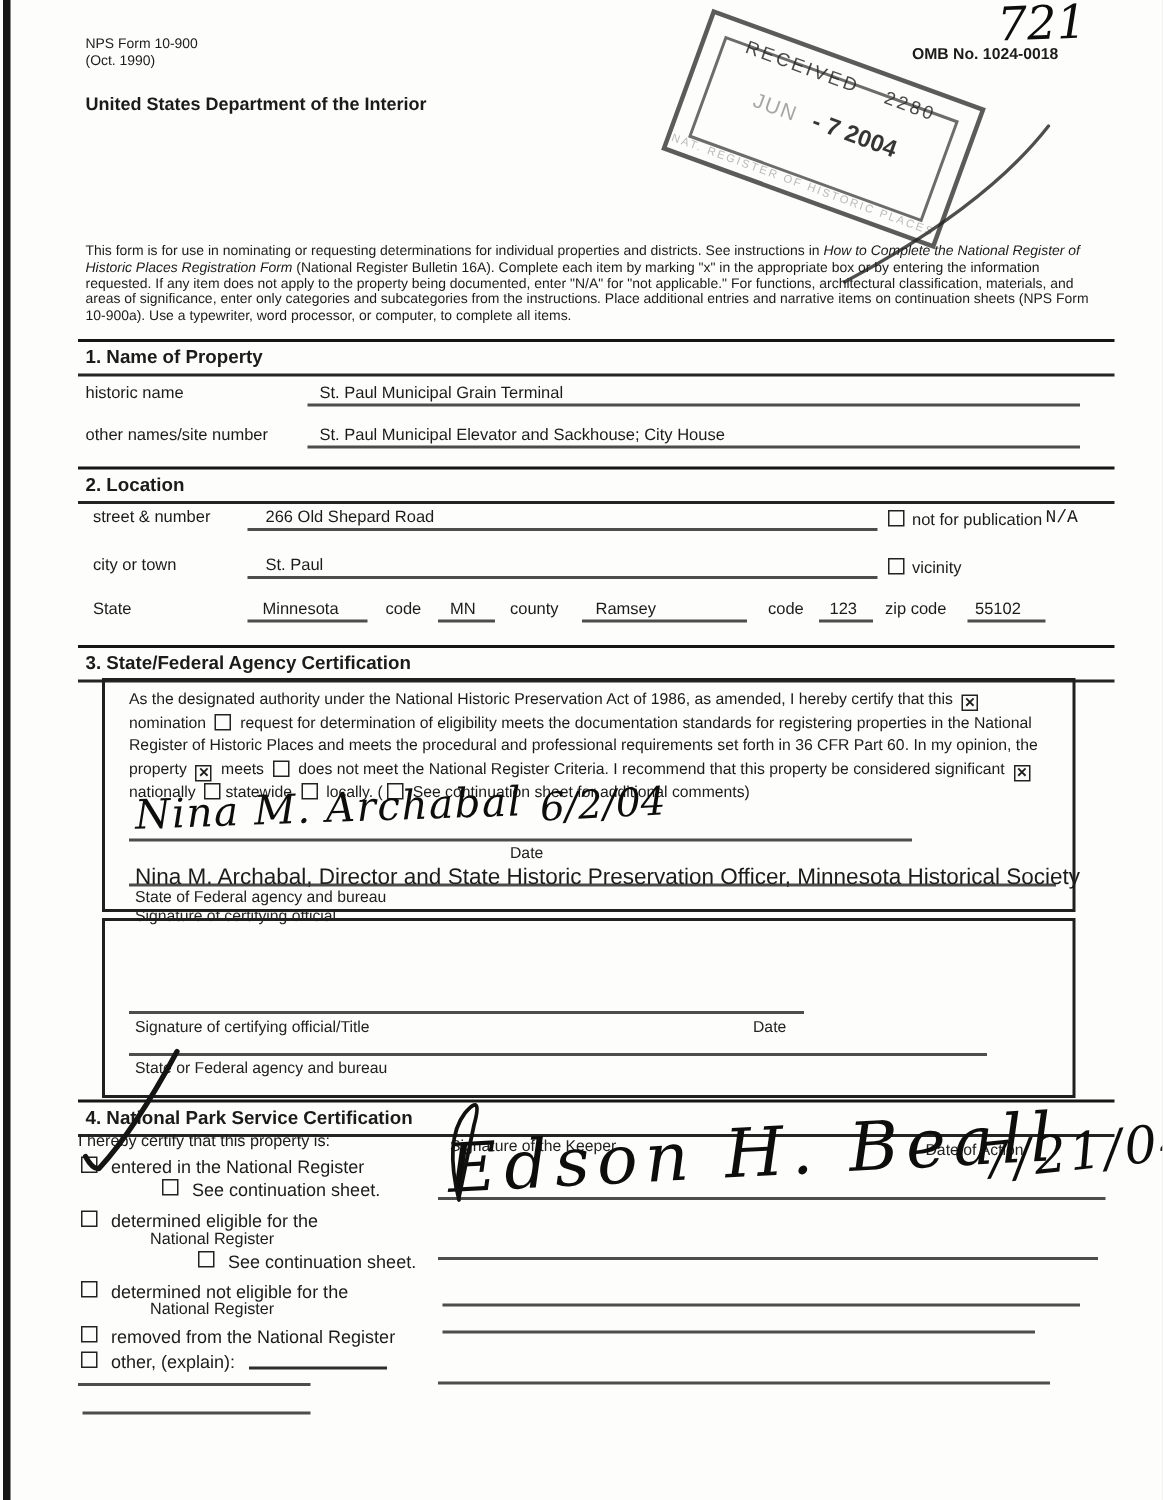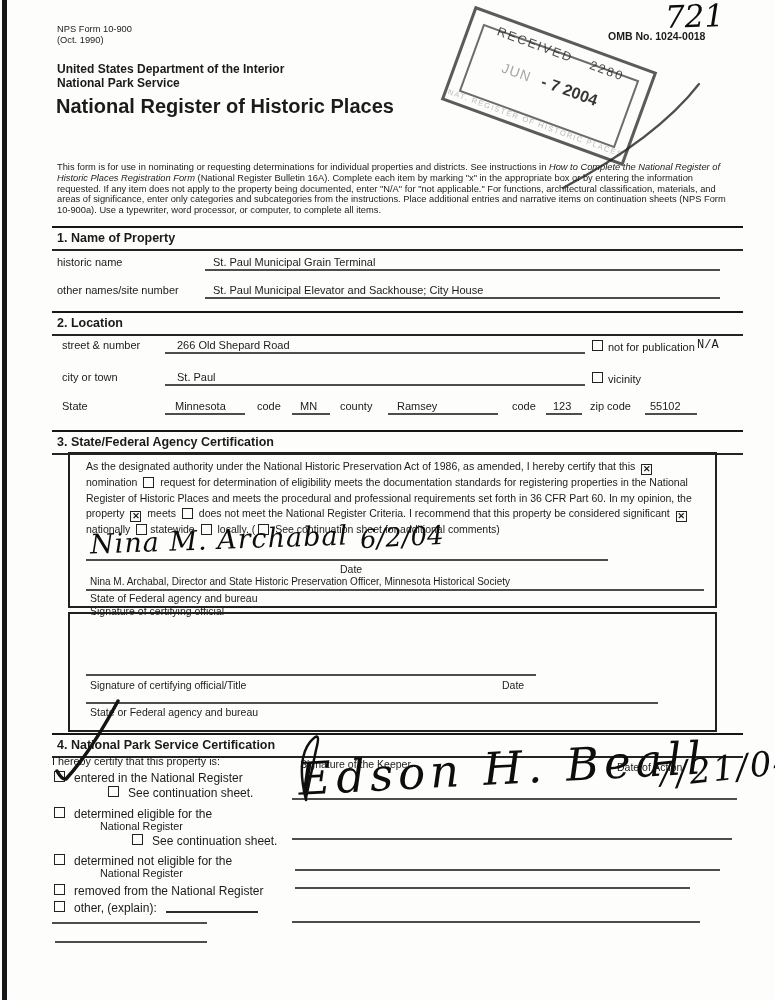--- a/index.html
+++ b/index.html
@@ -53,25 +53,23 @@
     </div>
     <div class="l2">
       <span class="faint">JUN</span>
       <span class="dark">- 7 2004</span>
     </div>
     <div class="l3">NAT. REGISTER OF HISTORIC PLACES</div>
   </div>
 
   <div class="abs b" style="left:57px;top:62px;font-size:12px;line-height:14px;">
     <div>United States Department of the Interior</div>
-    <div>National Park Service</div>
   </div>
 
   <div class="abs b" style="left:56px;top:95px;font-size:20px;line-height:23.5px;">
-    <div>National Register of Historic Places</div>
   </div>
 
   <div class="abs tiny" style="left:57px;top:162px;width:672px;">This form is for use in nominating or requesting determinations for individual properties and districts.  See instructions in <span class="it">How to Complete the National Register of Historic Places Registration Form</span> (National Register Bulletin 16A).  Complete each item by marking "x" in the appropriate box or by entering the information requested.  If any item does not apply to the property being documented, enter "N/A" for "not applicable."  For functions, architectural classification, materials, and areas of significance, enter only categories and subcategories from the instructions.  Place additional entries and narrative items on continuation sheets (NPS Form 10-900a).  Use a typewriter, word processor, or computer, to complete all items.</div>
 
   <div class="sec" style="top:226px;">1. Name of Property</div>
 
   <div class="abs lbl" style="left:57px;top:256px;">historic name</div>
   <div class="abs val" style="left:213px;top:256px;">St. Paul Municipal Grain Terminal</div>
   <div class="uline" style="left:205px;top:269px;width:515px;"></div>
 
@@ -110,21 +108,21 @@
   <div class="abs val" style="left:650px;top:400px;">55102</div>
   <div class="uline" style="left:645px;top:413px;width:52px;"></div>
 
   <div class="sec" style="top:430px;">3. State/Federal Agency Certification</div>
 
   <div class="box" style="left:68px;top:452px;width:645px;height:152px;">
     <div class="par" style="position:absolute;left:16px;top:5px;width:608px;">As the designated authority under the National Historic Preservation Act of 1986, as amended, I hereby certify that this <span class="cbx inline">✕</span>nomination <span class="cbx inline"></span> request for determination of eligibility meets the documentation standards for registering properties in the National Register of Historic Places and meets the procedural and professional requirements set forth in 36 CFR Part 60. In my opinion, the property <span class="cbx inline">✕</span> meets <span class="cbx inline"></span> does not meet the National Register Criteria. I recommend that this property be considered significant <span class="cbx inline">✕</span>nationally <span class="cbx inline"></span>statewide <span class="cbx inline"></span> locally.  (<span class="cbx inline"></span>  See continuation sheet for additional comments)</div>
     <div class="uline" style="left:16px;top:105px;width:522px;"></div>
     <div class="keeperlbl abs" style="left:20px;top:111px;margin-top:40px;">Signature of certifying official</div>
     <div class="keeperlbl abs" style="left:270px;top:109px;">Date</div>
-    <div class="abs" style="left:20px;top:122px;font-size:10px;white-space:nowrap;">Nina M. Archabal, Director and State Historic Preservation Officer, Minnesota Historical Society</div>
+    <div class="abs" style="left:20px;top:122px;font-size:15px;white-space:nowrap;">Nina M. Archabal, Director and State Historic Preservation Officer, Minnesota Historical Society</div>
     <div class="uline" style="left:16px;top:135px;width:618px;"></div>
     <div class="keeperlbl abs" style="left:20px;top:138px;">State of Federal agency and bureau</div>
   </div>
 
   <div class="abs hand" style="left:90px;top:524px;font-size:27px;transform:rotate(-2deg);z-index:6;letter-spacing:1px;">Nina M. Archabal</div>
   <div class="abs hand" style="left:360px;top:522px;font-size:26px;transform:rotate(-3deg);z-index:6;">6/2/04</div>
 
   <div class="box" style="left:68px;top:612px;width:645px;height:116px;">
     <div class="uline" style="left:16px;top:60px;width:450px;"></div>
     <div class="keeperlbl abs" style="left:20px;top:65px;">Signature of certifying official/Title</div>

